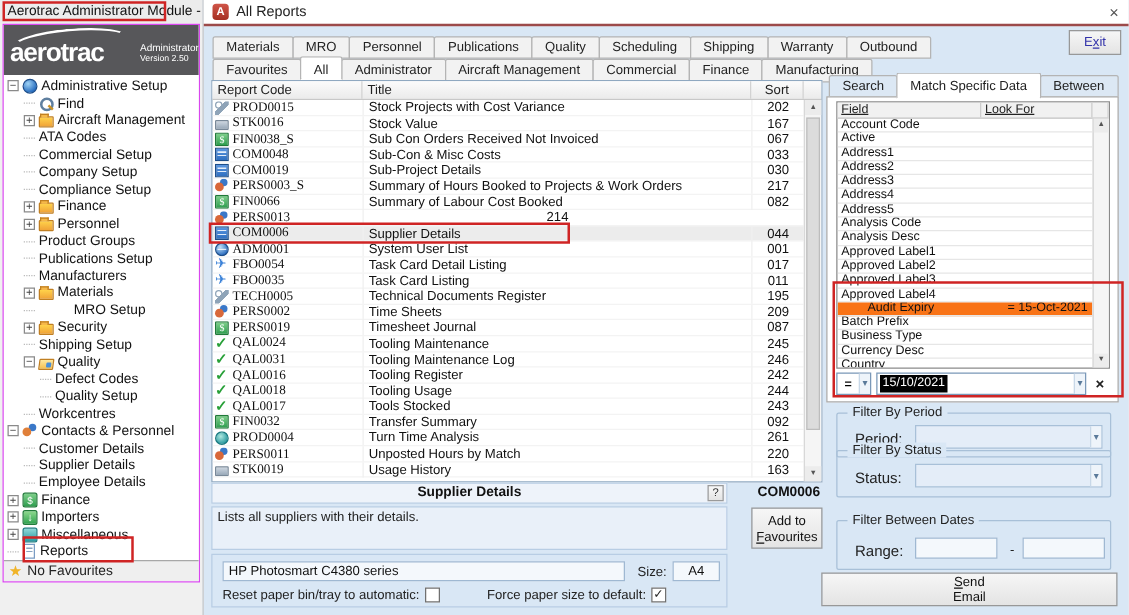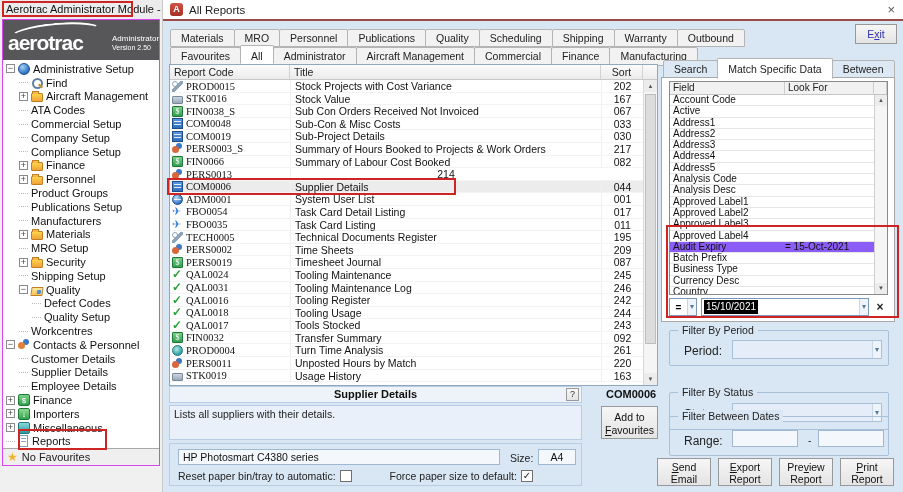--- a/index.html
+++ b/index.html
@@ -95,53 +95,53 @@
   .cbox { width: 12px; height: 12px; border: 1px solid #707070; background: #fff; margin-left: 4px; font-size: 10px; line-height: 10px; text-align: center; color: #222; flex: none; }
   .cbox.checked::after { content: "\2713"; }
 
   
   #rtabs { position: absolute; left: 500px; top: 60px; display: flex; }
   #rtabs .tab { background: #dce8f4; }
   #rtabs .tab.active { background: #fff; }
   #tabpage { position: absolute; left: 498px; top: 77px; width: 234px; height: 245px; background: #fff; border: 1px solid #a8a8a8; }
   #field-list { position: absolute; left: 7px; top: 3px; width: 219px; height: 214px; border: 1px solid #8a8a8a; background: #fff; overflow: hidden; }
   #fl-header { height: 13px; display: grid; grid-template-columns: 115px 1fr 13px; background: #f1f1f1; border-bottom: 1px solid #c4c4c4; font-size: 10px; color: #222; }
-  #fl-header > div { border-right: 1px solid #cccccc; padding-left: 3px; line-height: 12px; }
+  #fl-header > div { border-right: 1px solid #cccccc; padding-left: 3px; line-height: 12px; text-decoration: underline; }
   #field-rows { position: absolute; left: 0; top: 13px; right: 13px; bottom: 0; overflow: hidden; }
   .frow { height: 11.3px; display: grid; grid-template-columns: 112px 1fr; font-size: 10px; color: #111; border-bottom: 1px solid #e6e6e6; white-space: nowrap; }
   .frow > div { padding-left: 3px; line-height: 10.5px; overflow: hidden; }
-  .frow.selected { background: #8b5cf6; }
+  .frow.selected { background: #f97316; padding-left: 21px; }
   #fl-scroll { position: absolute; right: 0; top: 13px; bottom: 0; width: 13px; background: #f5f5f5; border-left: 1px solid #d0d0d0; }
   #fl-scroll .arr { position: absolute; left: 0; width: 12px; height: 11px; font-size: 6px; color: #555; text-align: center; line-height: 11px; background: #ececec; }
   #fl-scroll .arr.up { top: 0; } #fl-scroll .arr.down { bottom: 0; }
 
   #combo-row { position: absolute; left: 7px; right: 7px; bottom: 5px; height: 18px; display: flex; gap: 4px; align-items: center; }
   .ddbtn { color: #5a7a9a; font-size: 8px; line-height: 16px; padding: 0 2px; border-left: 1px solid #c8d8e8; background: #eef4fa; align-self: stretch; display: flex; align-items: center; }
   #op-combo { width: 28px; height: 18px; border: 1px solid #7a98b8; background: #fff; display: flex; align-items: center; font-size: 10px; }
   #op-combo .opv { flex: 1; text-align: center; font-weight: bold; }
   #date-combo { flex: 1; height: 18px; border: 1px solid #7a98b8; background: #fff; display: flex; align-items: center; padding-left: 2px; font-size: 10px; }
   #date-combo .datev { background: #000; color: #fff; padding: 0 2px; line-height: 14px; }
   #date-combo .ddbtn { margin-left: auto; }
   #clear-btn { width: 14px; font-size: 12px; font-weight: bold; color: #222; text-align: center; }
 
   .group { position: absolute; left: 506px; width: 220px; border: 1px solid #a8c0d8; border-radius: 2px; }
   .group-label { position: absolute; top: -7px; left: 8px; background: #d9e7f5; padding: 0 4px; font-size: 10.5px; color: #222; }
   .inline-label { position: absolute; font-size: 12px; color: #222; }
   .select { position: absolute; height: 19px; border: 1px solid #a8c0d8; background: #e4edf8; display: flex; }
   .select .ddbtn { margin-left: auto; }
   #grp-period { top: 330px; height: 36px; }
-  #grp-status { top: 392px; height: 38px; }
+  #grp-status { top: 360px; height: 38px; }
   #grp-dates  { top: 416px; height: 40px; }
   .rangef { position: absolute; height: 17px; width: 66px; }
   #range-dash { position: absolute; left: 138px; top: 17px; font-size: 10.5px; color: #222; }
 
   .btn { background: linear-gradient(#f6f6f6, #e4e4e4); border: 1px solid #989898; font-size: 10.5px; color: #111; text-align: center; }
   #exit-btn { position: absolute; right: 6px; top: 24px; width: 42px; height: 20px; line-height: 18px; color: #3333aa; }
   #addfav-btn { position: absolute; left: 438px; top: 406px; width: 57px; height: 33px; padding-top: 3px; line-height: 13px; }
-  #action-btns { position: absolute; left: 494px; top: 458px; width: 237px; height: 28px; display: flex; gap: 7px; }
+  #action-btns { position: absolute; left: 494px; top: 458px; width: 237px; height: 28px; display: flex; gap: 7px; flex-direction: column; }
   #action-btns .btn { flex: 1; padding-top: 1px; line-height: 12px; }
 
   
   .annot { position: absolute; border: 2px solid #cf2424; background: transparent; pointer-events: none; z-index: 20; }
 </style>
 </head>
 <body>
 
 <div id="screen">
 
@@ -206,21 +206,21 @@
         </div>
         <div class="trow" style="padding-left: 16px;">
           <span class="dots"></span>
           <span>Manufacturers</span>
         </div>
         <div class="trow" style="padding-left: 16px;">
           <span class="exp">+</span>
           <span class="ti ti-folder"></span>
           <span>Materials</span>
         </div>
-        <div class="trow" style="padding-left: 16px;">
+        <div class="trow" style="padding-left: 16px; gap: 28px;">
           <span class="dots"></span>
           <span>MRO Setup</span>
         </div>
         <div class="trow" style="padding-left: 16px;">
           <span class="exp">+</span>
           <span class="ti ti-folder"></span>
           <span>Security</span>
         </div>
         <div class="trow" style="padding-left: 16px;">
           <span class="dots"></span>

